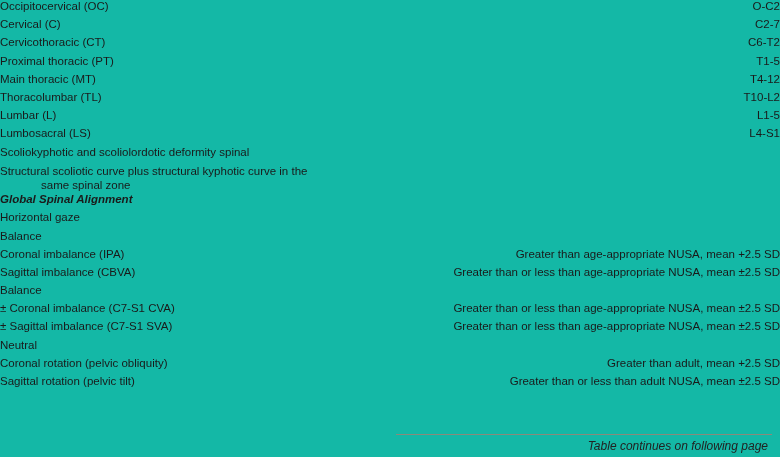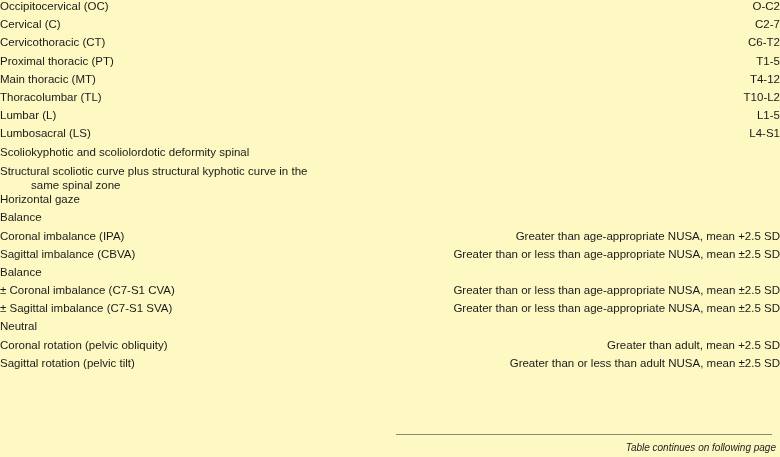--- a/index.html
+++ b/index.html
@@ -12,21 +12,21 @@
     background: #fdf6e3;
     font-family: "Liberation Sans", sans-serif;
     font-size: 11.5px;
     color: #1a1a1a;
     overflow: hidden;
   }
   .page {
     position: relative;
     width: 780px;
     height: 457px;
-    background: #fef9c3;
+    background: #14b8a6;
     box-sizing: border-box;
   }
   .table {
     width: 780px;
     border-collapse: collapse;
     table-layout: fixed;
   }
   .table td {
     vertical-align: top;
     padding: 0;
@@ -57,35 +57,35 @@
     font-style: italic;
     font-weight: bold;
   }
   .wrap-item {
     white-space: normal;
     line-height: 1.28;
     width: 370px;
   }
   .wrap-item .cont {
     display: block;
-    padding-left: 31px;
+    padding-left: 41px;
   }
   .footer-rule {
     position: absolute;
     left: 396px;
     right: 8px;
     bottom: 22px;
     border-top: 1px solid #8a8a7a;
   }
   .footer-note {
     position: absolute;
-    right: 4px;
+    right: 12px;
     bottom: 4px;
     font-style: italic;
-    font-size: 10px;
+    font-size: 12px;
     color: #222;
   }
 </style>
 </head>
 <body>
 
 <div class="page">
   <table class="table">
     <colgroup>
       <col class="col-label">
@@ -126,20 +126,24 @@
         </tr>
         <tr class="row">
           <td class="cell-label ind0"><span>Scoliokyphotic and scoliolordotic deformity spinal</span></td>
           <td class="cell-value"><span></span></td>
         </tr>
         <tr class="row">
           <td class="cell-label ind1 wrap-item"><span>Structural scoliotic curve plus structural kyphotic curve in the</span><span class="cont">same spinal zone</span></td>
           <td class="cell-value"><span></span></td>
         </tr>
         <tr class="row">
+          <td class="cell-label ind0 section-head"><span>Global Spinal Alignment</span></td>
+          <td class="cell-value"><span></span></td>
+        </tr>
+        <tr class="row">
           <td class="cell-label ind0"><span>Horizontal gaze</span></td>
           <td class="cell-value"><span></span></td>
         </tr>
         <tr class="row">
           <td class="cell-label ind1"><span>Balance</span></td>
           <td class="cell-value"><span></span></td>
         </tr>
         <tr class="row">
           <td class="cell-label ind1"><span>Coronal imbalance (IPA)</span></td>
           <td class="cell-value"><span>Greater than age-appropriate NUSA, mean +2.5 SD</span></td>

